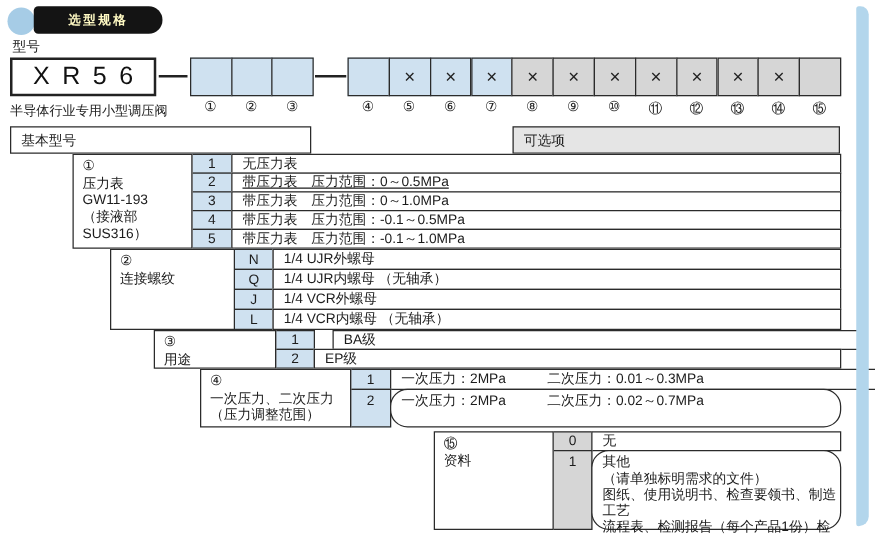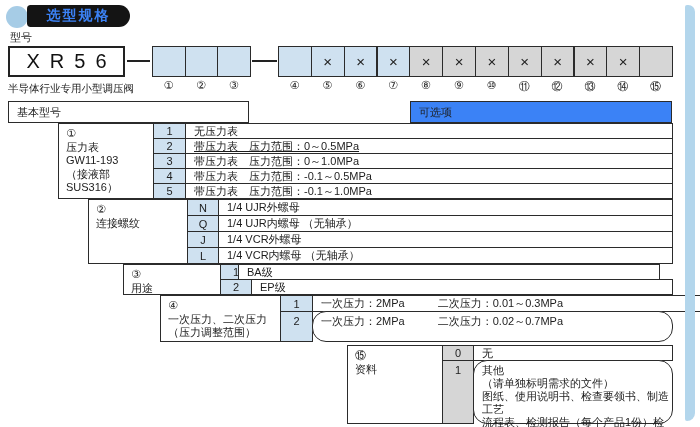--- a/index.html
+++ b/index.html
@@ -4,22 +4,22 @@
 <style>
   html,body{margin:0;padding:0;background:#ffffff;}
   .page{
     position:relative;width:700px;height:427px;background:#ffffff;overflow:hidden;
     font-family:"Liberation Sans","DejaVu Sans",sans-serif;color:#1c1c1c;
   }
   .abs{position:absolute;box-sizing:border-box;}
   
   .hdr-circle{left:6px;top:6px;width:22px;height:22px;border-radius:50%;background:#a6cce6;}
   .hdr-badge{
-    left:27px;top:5px;width:103px;height:22px;background:#141414;color:#3b82f6;
-    border-radius:4px 12px 12px 4px;font-size:14px;font-weight:bold;
+    left:27px;top:5px;width:103px;height:22px;background:#141414;color:#fef9c3;
+    border-radius:4px 12px 12px 4px;font-size:10px;font-weight:bold;
     display:flex;align-items:center;justify-content:center;letter-spacing:2px;
   }
   .hdr-sub{left:144px;top:9px;font-size:13px;font-weight:bold;color:#111;}
   
   .model-label{left:10px;top:30px;font-size:11px;color:#222;}
   .model-box{
     left:8px;top:46px;width:117px;height:31px;border:2px solid #222;background:#fff;
     display:flex;align-items:center;justify-content:center;
     font-size:20px;letter-spacing:10px;padding-left:10px;color:#111;
   }
@@ -88,21 +88,21 @@
       <div class="abs pos-num" style="left: 540.667px; top: 79px; width: 32.8333px;">⑫</div>
       <div class="abs pos-box" style="left: 573.5px; top: 46px; width: 33.8333px; height: 31px; background: rgb(214, 214, 214);">×</div>
       <div class="abs pos-num" style="left: 573.5px; top: 79px; width: 32.8333px;">⑬</div>
       <div class="abs pos-box" style="left: 606.333px; top: 46px; width: 33.8333px; height: 31px; background: rgb(214, 214, 214);">×</div>
       <div class="abs pos-num" style="left: 606.333px; top: 79px; width: 32.8333px;">⑭</div>
       <div class="abs pos-box" style="left: 639.167px; top: 46px; width: 33.8333px; height: 31px; background: rgb(214, 214, 214);"></div>
       <div class="abs pos-num" style="left: 639.167px; top: 79px; width: 32.8333px;">⑮</div>
     </div>
 
   <div class="abs thead-box" style="left:8px;top:101px;width:241px;height:22px;">基本型号</div>
-  <div class="abs thead-box" style="left:410px;top:101px;width:262px;height:22px;background:#3b82f6;">可选项</div>
+  <div class="abs thead-box" style="left:410px;top:101px;width:262px;height:22px;background:#e5e5e5;">可选项</div>
 
   <div id="sections">
       <div class="cell abs code-cell" style="left: 153px; top: 123px; width: 33px; height: 16px; background: rgb(207, 225, 240);">1</div>
       <div class="cell abs desc-cell" style="left: 185px; top: 123px; width: 488px; height: 16px;">无压力表</div>
       <div class="cell abs code-cell" style="left: 153px; top: 138px; width: 33px; height: 16px; background: rgb(207, 225, 240);">2</div>
       <div class="cell abs desc-cell" style="left: 185px; top: 138px; width: 488px; height: 16px; text-decoration: underline;">带压力表　压力范围：0～0.5MPa</div>
       <div class="cell abs code-cell" style="left: 153px; top: 153px; width: 33px; height: 16px; background: rgb(207, 225, 240);">3</div>
       <div class="cell abs desc-cell" style="left: 185px; top: 153px; width: 488px; height: 16px;">带压力表　压力范围：0～1.0MPa</div>
       <div class="cell abs code-cell" style="left: 153px; top: 168px; width: 33px; height: 16px; background: rgb(207, 225, 240);">4</div>
       <div class="cell abs desc-cell" style="left: 185px; top: 168px; width: 488px; height: 16px;">带压力表　压力范围：-0.1～0.5MPa</div>
@@ -116,21 +116,21 @@
       <div class="cell abs desc-cell" style="left: 218px; top: 199px; width: 455px; height: 17px;">1/4  UJR外螺母</div>
       <div class="cell abs code-cell" style="left: 187px; top: 215px; width: 32px; height: 17px; background: rgb(207, 225, 240);">Q</div>
       <div class="cell abs desc-cell" style="left: 218px; top: 215px; width: 455px; height: 17px;">1/4  UJR内螺母 （无轴承）</div>
       <div class="cell abs code-cell" style="left: 187px; top: 231px; width: 32px; height: 17px; background: rgb(207, 225, 240);">J</div>
       <div class="cell abs desc-cell" style="left: 218px; top: 231px; width: 455px; height: 17px;">1/4  VCR外螺母</div>
       <div class="cell abs code-cell" style="left: 187px; top: 247px; width: 32px; height: 17px; background: rgb(207, 225, 240);">L</div>
       <div class="cell abs desc-cell" style="left: 218px; top: 247px; width: 455px; height: 17px;">1/4  VCR内螺母 （无轴承）</div>
       <div class="cell abs label-box" style="left: 88px; top: 199px; width: 100px; height: 65px;">②
 连接螺纹</div>
       <div class="cell abs code-cell" style="left: 220px; top: 264px; width: 32px; height: 16px; background: rgb(207, 225, 240);">1</div>
-      <div class="cell abs desc-cell" style="left: 238px; top: 264px; width: 422px; height: 16px;">BA级</div>
+      <div class="cell abs desc-cell" style="left: 266px; top: 264px; width: 422px; height: 16px;">BA级</div>
       <div class="cell abs code-cell" style="left: 220px; top: 279px; width: 32px; height: 16px; background: rgb(207, 225, 240);">2</div>
       <div class="cell abs desc-cell" style="left: 251px; top: 279px; width: 422px; height: 16px;">EP级</div>
       <div class="cell abs label-box" style="left: 123px; top: 264px; width: 98px; height: 31px;">③
 用途</div>
       <div class="cell abs code-cell" style="left: 280px; top: 295px; width: 33px; height: 17px; background: rgb(207, 225, 240);">1</div>
       <div class="cell abs desc-cell" style="left: 312px; top: 295px; width: 405px; height: 17px;">一次压力：2MPa　　　二次压力：0.01～0.3MPa</div>
       <div class="cell abs code-cell top" style="left: 280px; top: 311px; width: 33px; height: 31px; background: rgb(207, 225, 240);">2</div>
       <div class="cell abs desc-cell top" style="left: 312px; top: 311px; width: 361px; height: 31px;">一次压力：2MPa　　　二次压力：0.02～0.7MPa</div>
       <div class="cell abs label-box" style="left: 160px; top: 295px; width: 121px; height: 47px;">④
 一次压力、二次压力

